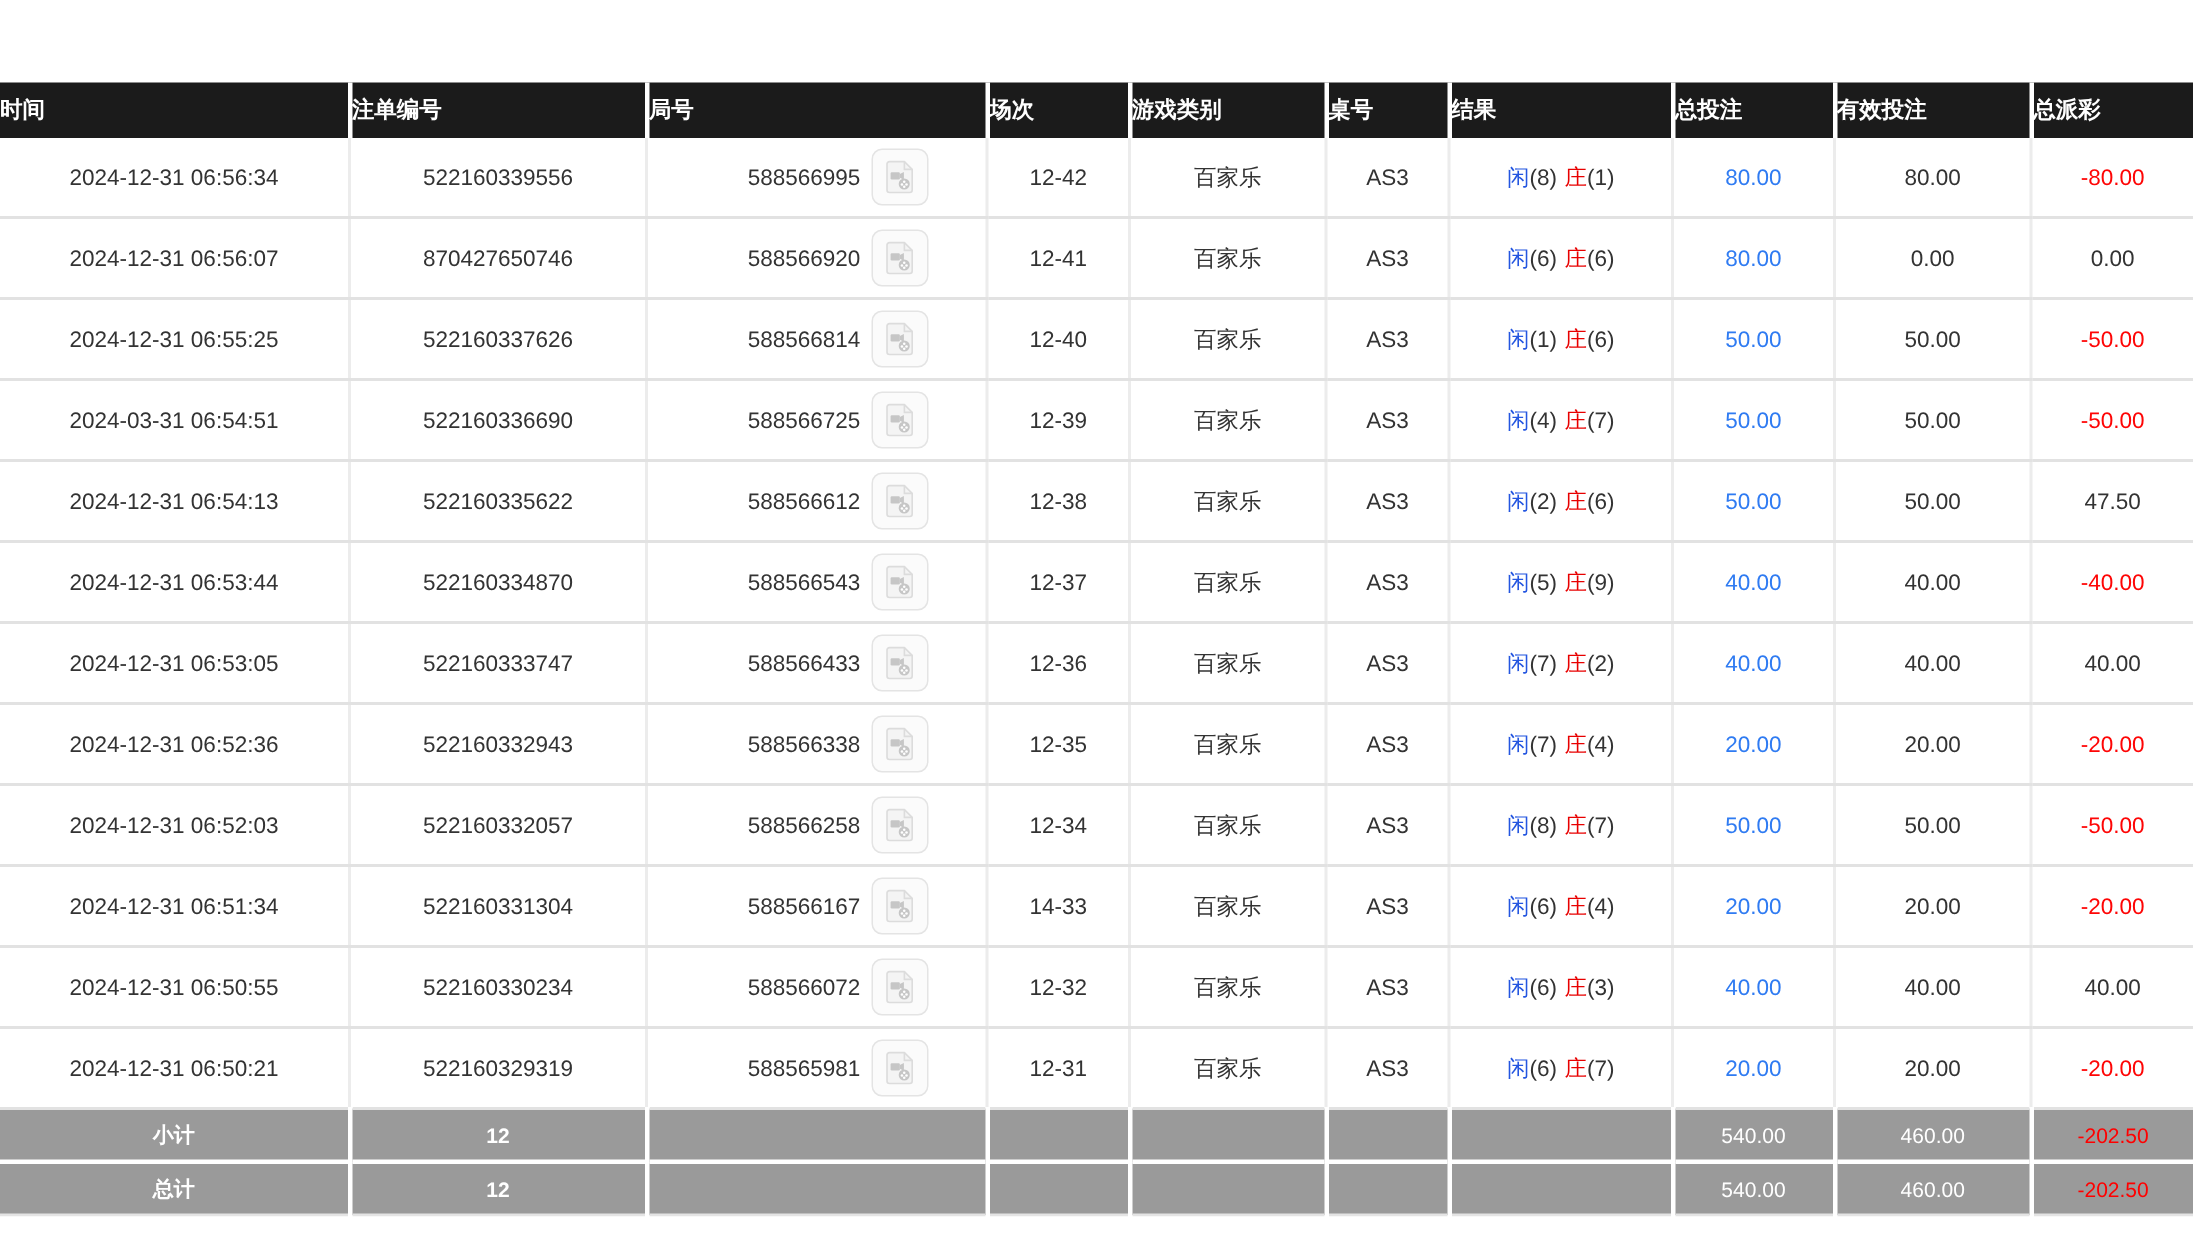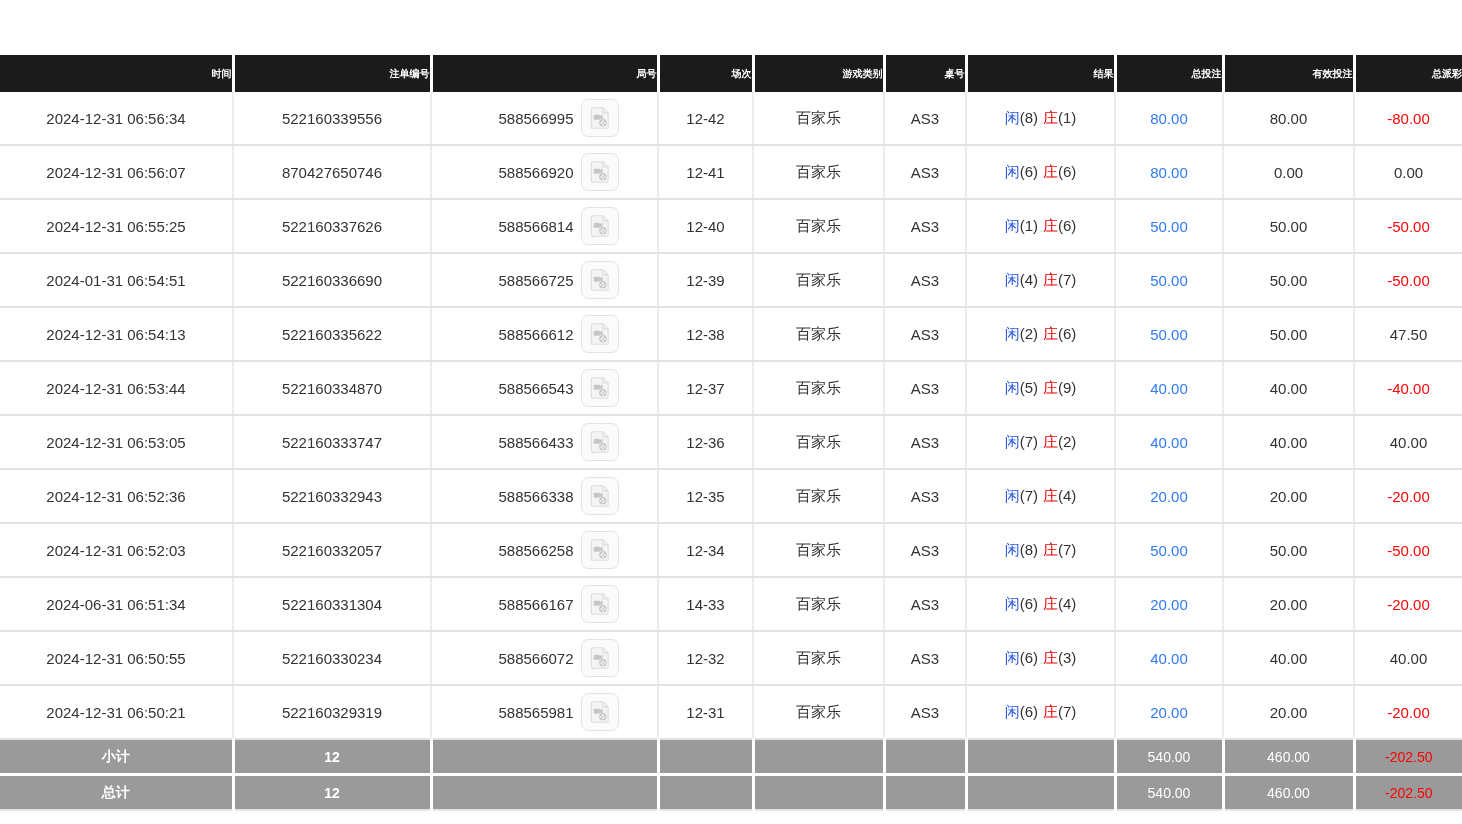--- a/index.html
+++ b/index.html
@@ -2,22 +2,22 @@
 <html><head>
 <meta charset="utf-8">
 <style>
   html, body { margin:0; padding:0; background:#ffffff; }
   body { font-family:"Liberation Sans","DejaVu Sans",sans-serif; width:1462px; }
   .page { padding-top:55px; }
   table.bet-table { width:1462px; table-layout:fixed; border-collapse:collapse; }
 
   
   thead th {
-    background:#1b1b1b; color:#ffffff; font-size:10px; font-weight:bold;
-    height:37px; text-align:right; padding:0;
+    background:#1b1b1b; color:#ffffff; font-size:15px; font-weight:bold;
+    height:37px; text-align:left; padding:0;
     border-right:3px solid #ffffff;
   }
   thead th:last-child { border-right:none; }
 
   
   tbody td {
     height:52px; padding:0; text-align:center; vertical-align:middle;
     font-size:15px; color:#333333; background:#ffffff;
     border-bottom:2px solid #e2e2e2; border-right:2px solid #ececec;
   }
@@ -169,21 +169,21 @@
     <td>百家乐</td>
     <td>AS3</td>
     <td>
       <span class="res-p">闲</span><span class="res-n">(1)</span><span class="res-gap"></span><span class="res-b">庄</span><span class="res-n">(6)</span>
     </td>
     <td class="blue">50.00</td>
     <td>50.00</td>
     <td class="neg">-50.00</td>
   </tr>
         <tr class="data-row">
-    <td>2024-01-31 06:54:51</td>
+    <td>2024-03-31 06:54:51</td>
     <td>522160336690</td>
     <td>
       <div class="round-wrap">
         <span>588566725</span>
         <button class="video-btn">
           <svg viewBox="0 0 24 24" width="26" height="26" aria-hidden="true">
             <path d="M5.5 2.5h9.2l4.8 4.8V20a1.5 1.5 0 0 1-1.5 1.5H5.5A1.5 1.5 0 0 1 4 20V4a1.5 1.5 0 0 1 1.5-1.5z" fill="#f4f4f4" stroke="#dcdcdc" stroke-width="1"></path>
             <path d="M14.7 2.5v4.8h4.8" fill="none" stroke="#dcdcdc" stroke-width="1"></path>
             <rect x="6.2" y="9.1" width="5.7" height="4.4" rx="0.8" fill="#c6c6c6"></rect>
             <path d="M11.9 10.2l2.5-1.3v4.8l-2.5-1.3z" fill="#c6c6c6"></path>
@@ -355,21 +355,21 @@
     <td>百家乐</td>
     <td>AS3</td>
     <td>
       <span class="res-p">闲</span><span class="res-n">(8)</span><span class="res-gap"></span><span class="res-b">庄</span><span class="res-n">(7)</span>
     </td>
     <td class="blue">50.00</td>
     <td>50.00</td>
     <td class="neg">-50.00</td>
   </tr>
         <tr class="data-row">
-    <td>2024-06-31 06:51:34</td>
+    <td>2024-12-31 06:51:34</td>
     <td>522160331304</td>
     <td>
       <div class="round-wrap">
         <span>588566167</span>
         <button class="video-btn">
           <svg viewBox="0 0 24 24" width="26" height="26" aria-hidden="true">
             <path d="M5.5 2.5h9.2l4.8 4.8V20a1.5 1.5 0 0 1-1.5 1.5H5.5A1.5 1.5 0 0 1 4 20V4a1.5 1.5 0 0 1 1.5-1.5z" fill="#f4f4f4" stroke="#dcdcdc" stroke-width="1"></path>
             <path d="M14.7 2.5v4.8h4.8" fill="none" stroke="#dcdcdc" stroke-width="1"></path>
             <rect x="6.2" y="9.1" width="5.7" height="4.4" rx="0.8" fill="#c6c6c6"></rect>
             <path d="M11.9 10.2l2.5-1.3v4.8l-2.5-1.3z" fill="#c6c6c6"></path>

